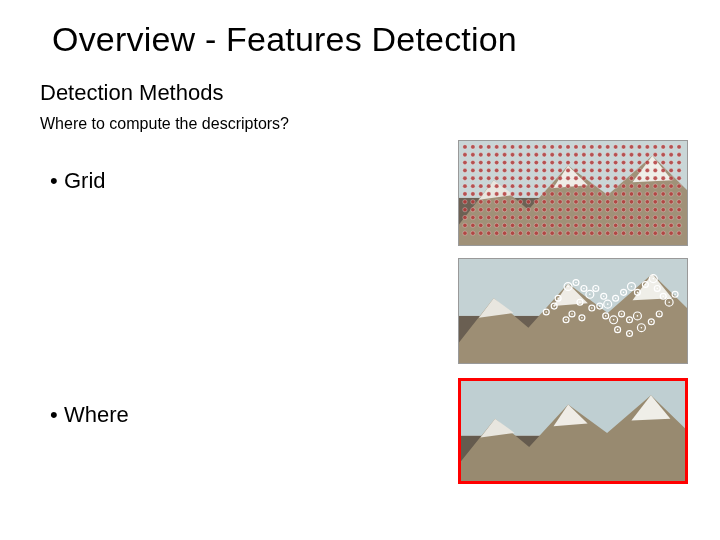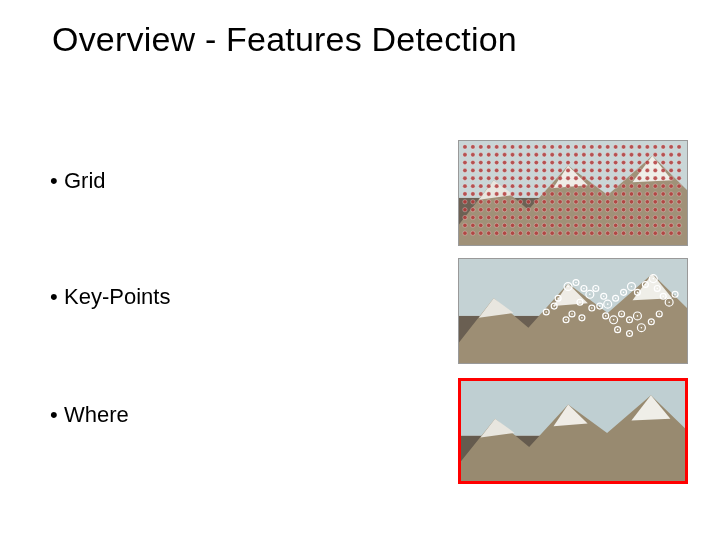--- a/index.html
+++ b/index.html
@@ -17,26 +17,25 @@
   .f1{top:140px}
   .f2{top:258px}
   .f3{top:378px;border:3px solid #f00}
 </style>
 </head>
 <body>
 
 <div class="slide">
 
   <div class="title">Overview - Features Detection</div>
+  <div class="subtitle">Detection Methods</div>
+  <div class="question">Where to compute the descriptors?</div>
 
   <div class="bullet b1">
     <span class="dot">•</span><span>Grid</span>
-  </div>
-  <div class="bullet b2">
-    <span class="dot">•</span><span>Key-Points</span>
   </div>
   <div class="bullet b3">
     <span class="dot">•</span><span>Where</span>
   </div>
 
   <div class="fig f1">
     <svg viewBox="0 0 230 106" preserveAspectRatio="none">
       <rect x="0" y="0" width="230" height="58" fill="#c9d6d7"></rect>
       <rect x="0" y="58" width="230" height="48" fill="#6c6154"></rect>
       <polygon points="0,85 35,40 70,70 110,25 150,55 195,15 230,50 230,106 0,106" fill="#a09178"></polygon>

